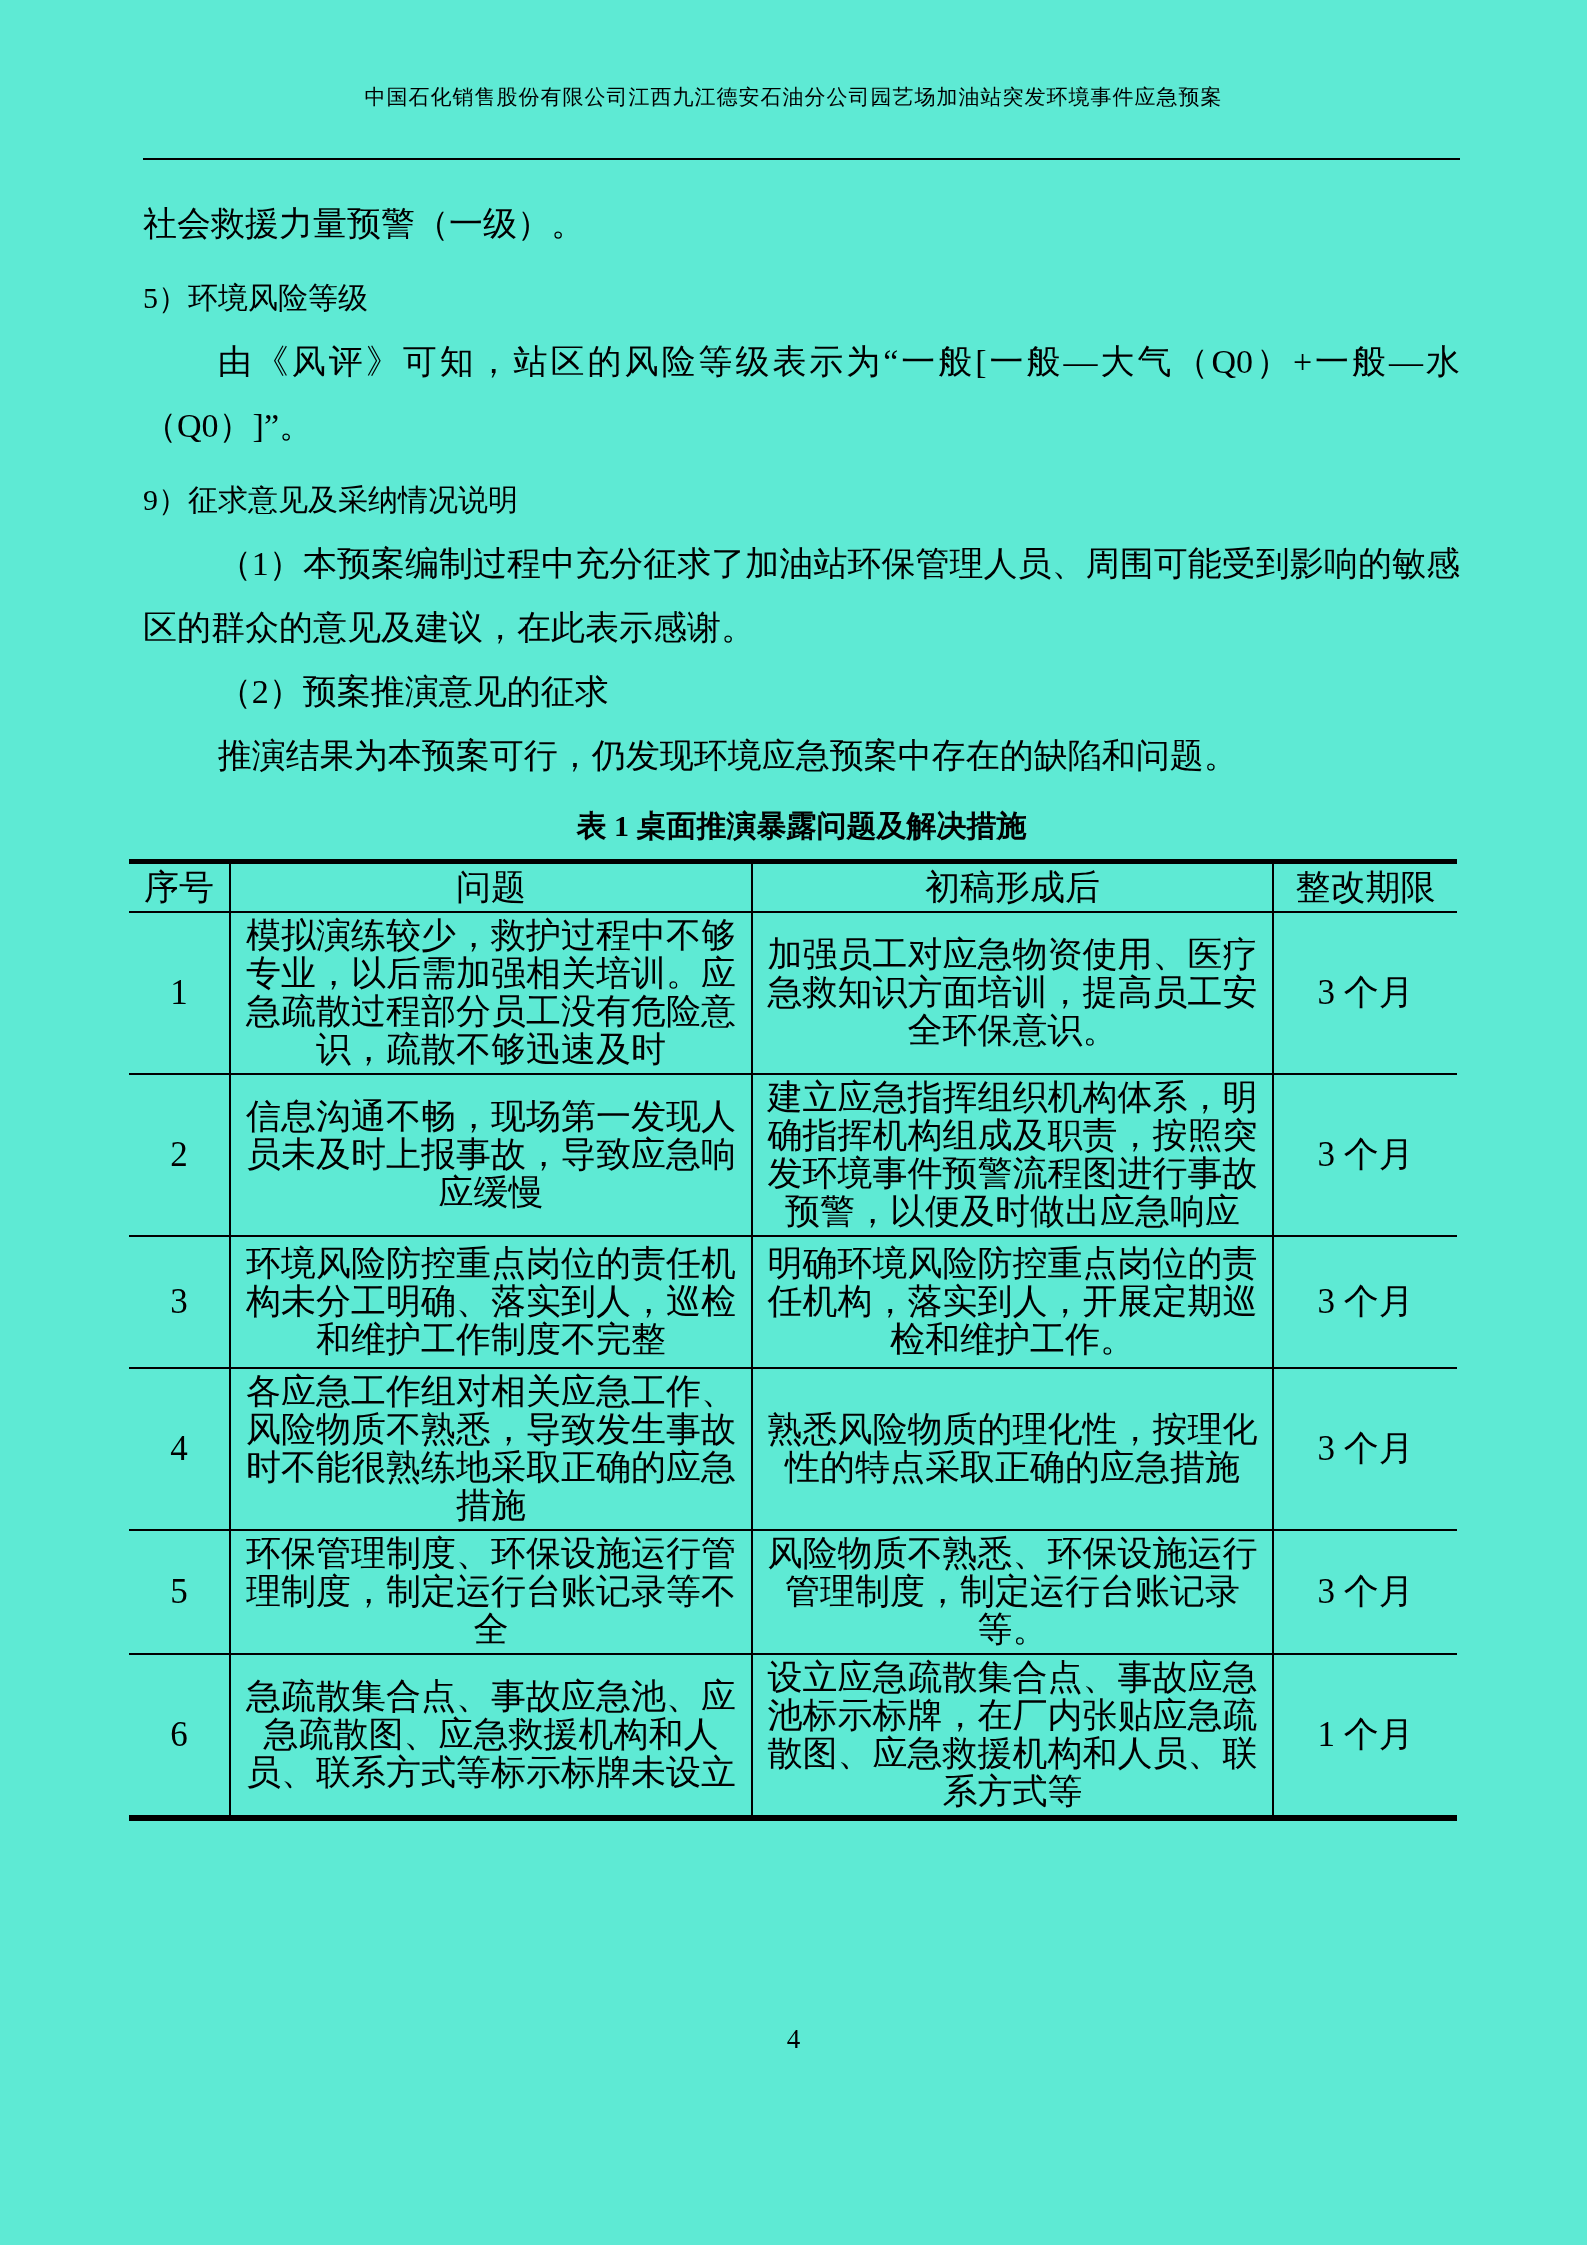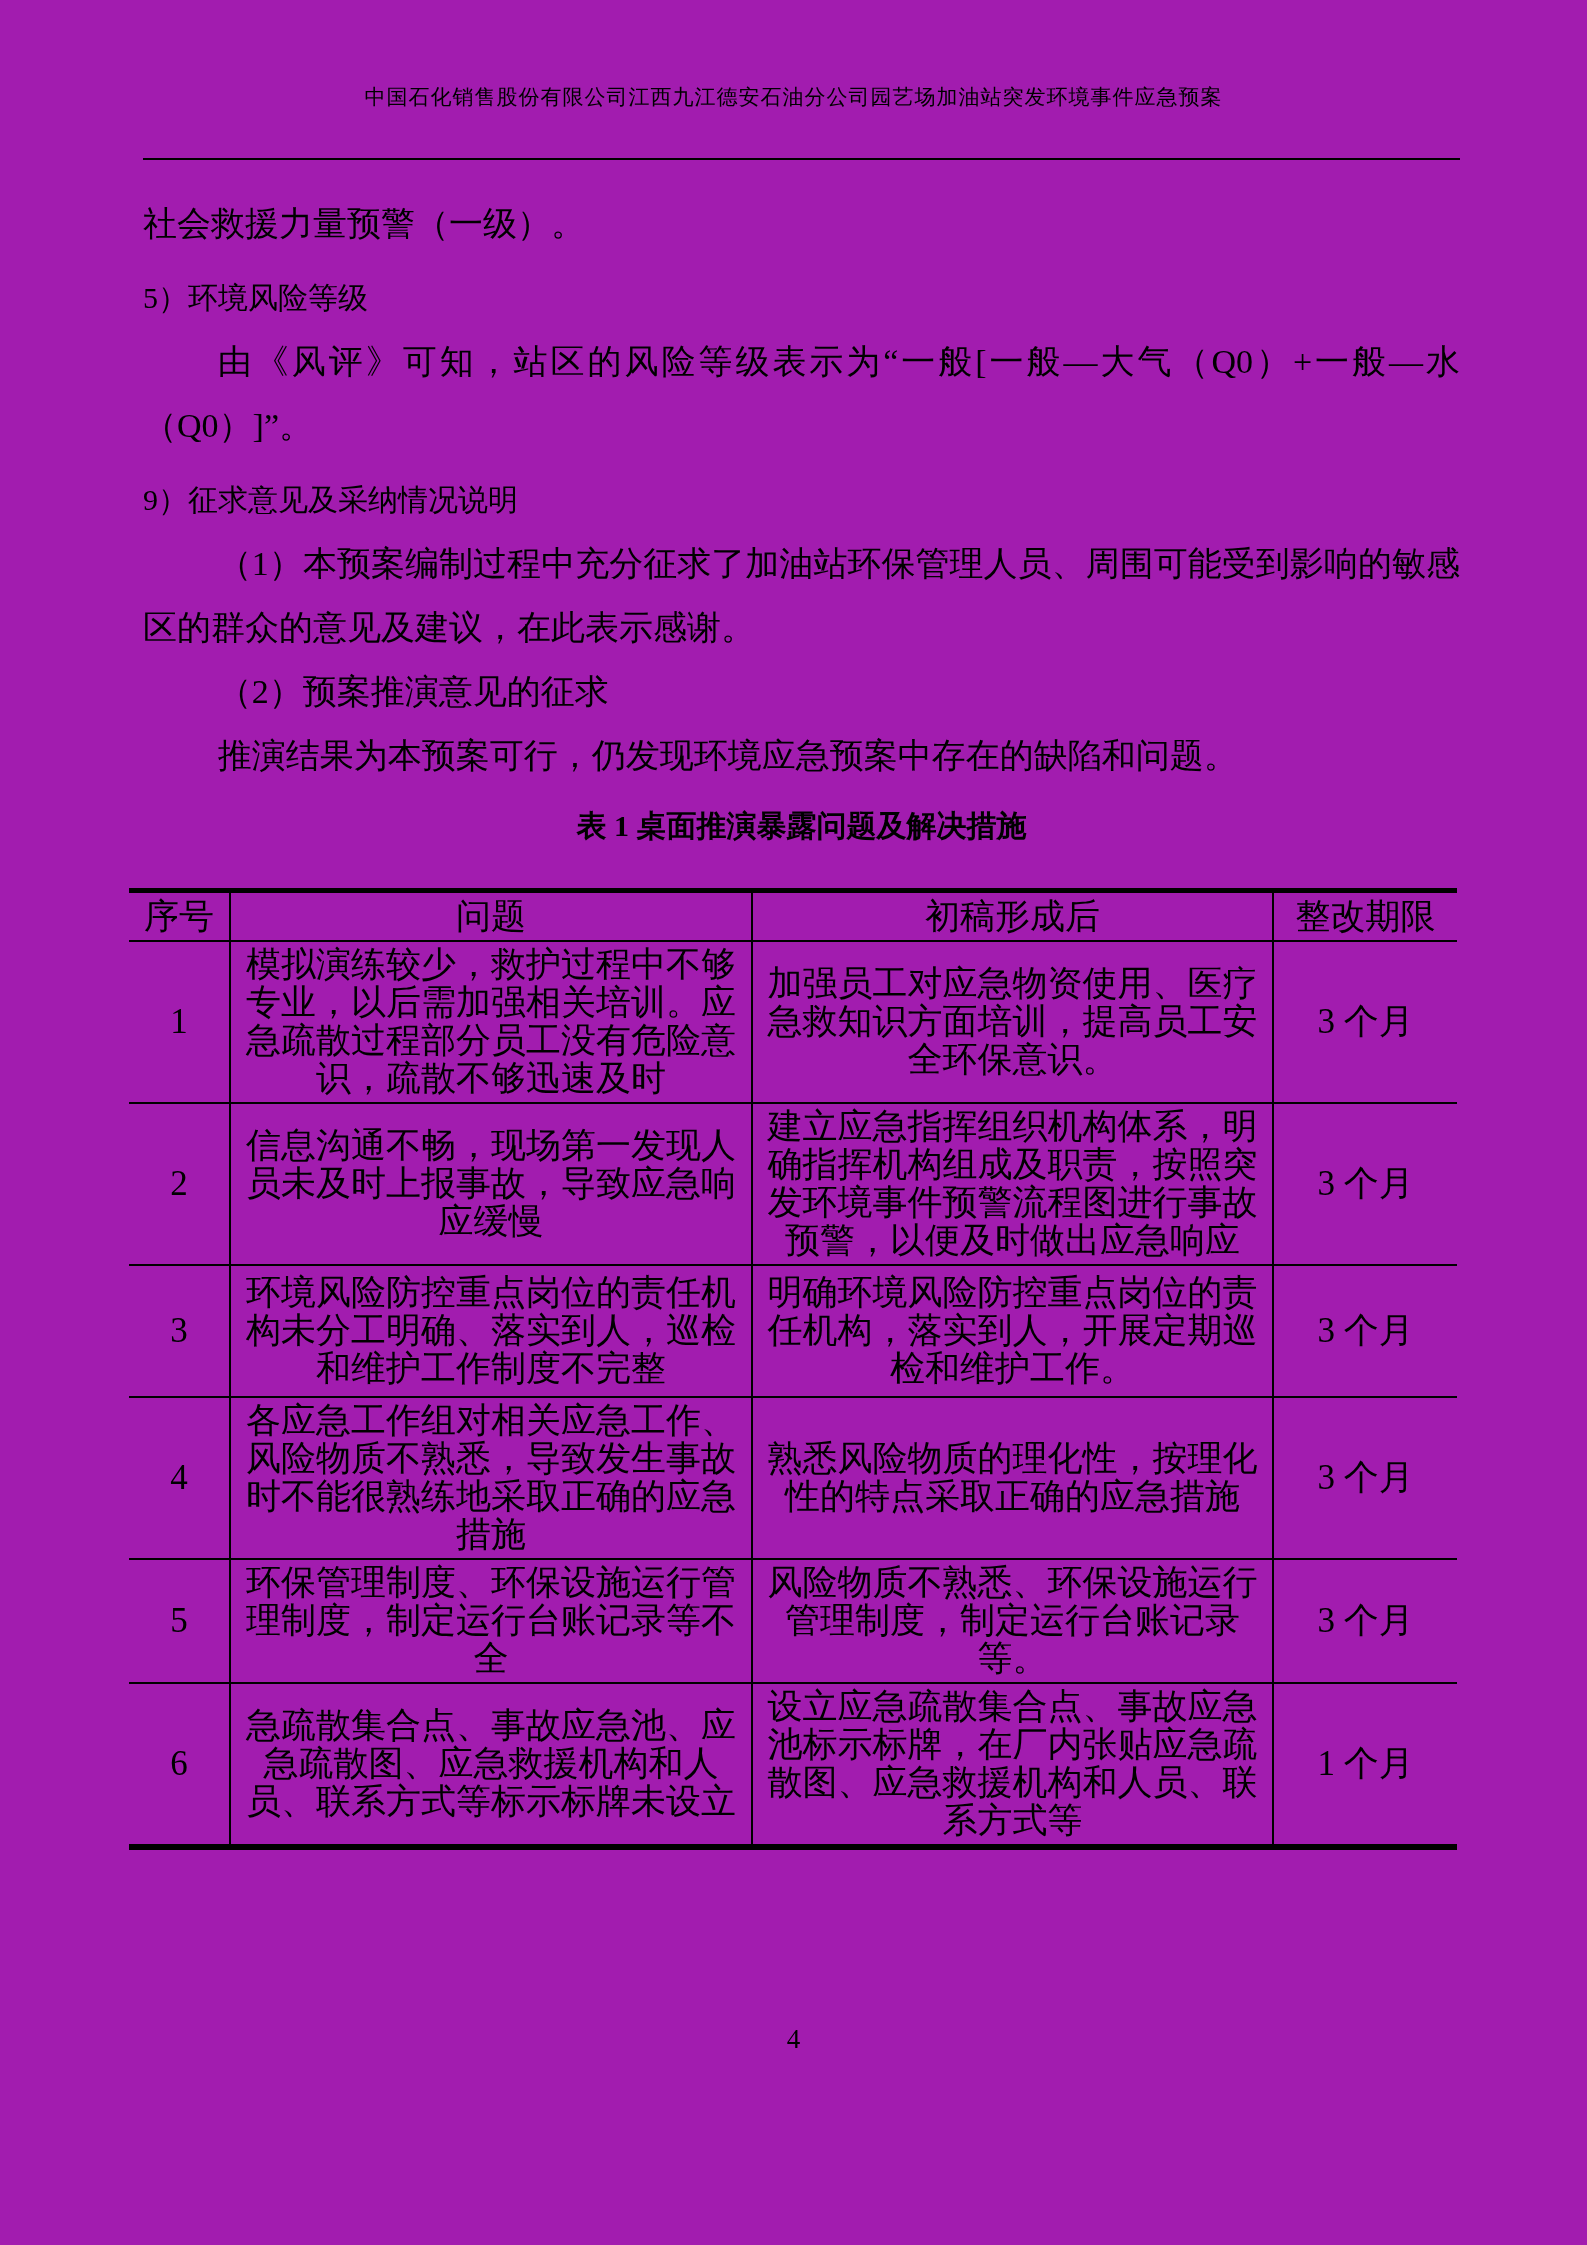--- a/index.html
+++ b/index.html
@@ -1,19 +1,19 @@
 <!DOCTYPE html>
 <html><head>
 <meta charset="utf-8">
 <style>
   html,body { margin:0; padding:0; background:#fff; }
   .page {
     position:relative;
     width:1587px; height:2245px;
-    background:#a21caf;
+    background:#5eead4;
     color:#000;
     font-family:"Liberation Serif","DejaVu Serif",serif;
     overflow:hidden;
   }
   .doc-header {
     position:absolute; top:84px; left:0; right:0;
     text-align:center;
     font-size:21px; line-height:26px;
     letter-spacing:1px;
   }
@@ -28,21 +28,21 @@
     font-size:34px; line-height:64px;
     text-align:justify; margin:0;
   }
   .indent { text-indent:2.2em; }
   .num-heading {
     font-size:30px; line-height:64px; font-weight:normal;
     margin:10px 0 0 0;
   }
   .table-caption {
     font-size:30px; font-weight:bold; text-align:center;
-    line-height:44px; margin:16px 0 40px 0;
+    line-height:44px; margin:16px 0 11px 0;
   }
   table.issues {
     border-collapse:collapse; table-layout:fixed;
     width:1328px; margin-left:-14px;
     border-top:5px solid #000;
     border-bottom:6px solid #000;
     font-size:35px;
   }
   table.issues th, table.issues td {
     border-bottom:2px solid #000;

